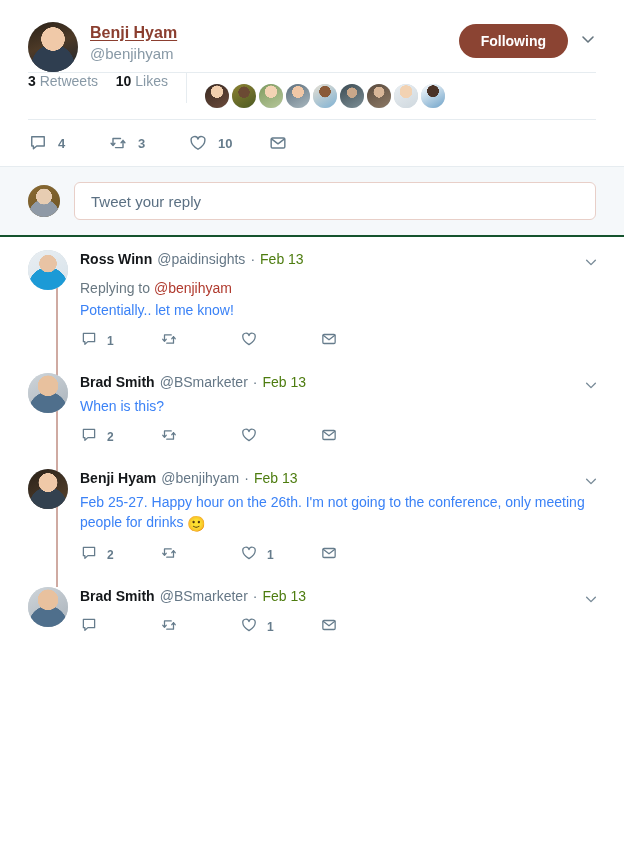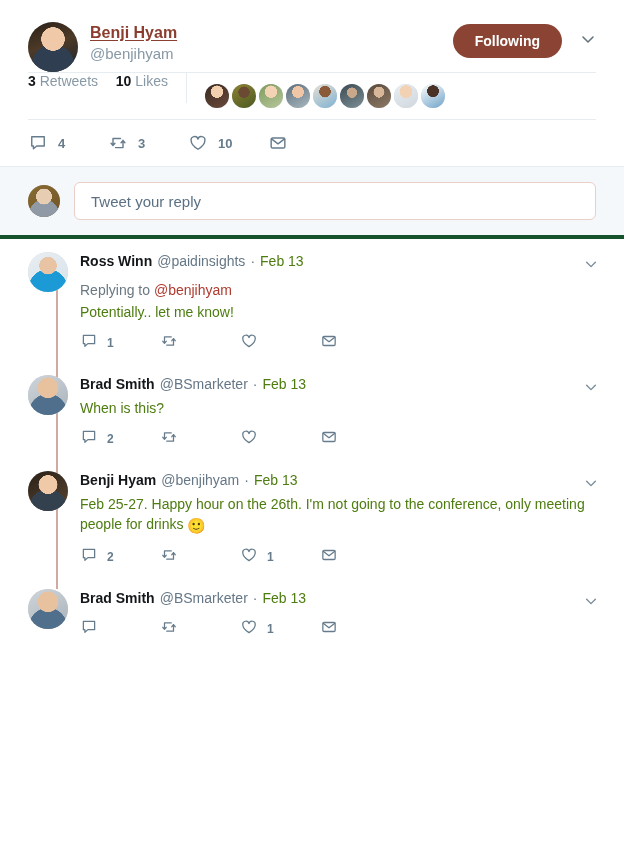--- a/index.html
+++ b/index.html
@@ -17,21 +17,21 @@
   .tw-head { display: flex; align-items: flex-start; }
   .avatar { border-radius: 50%; overflow: hidden; flex: 0 0 auto; background:#ccd6dd; position:relative; }
   .av-main { width: 50px; height: 50px; }
   .identity { margin-left: 12px; padding-top: 1px; flex: 1 1 auto; min-width:0; }
   .disp-name {
     font-size: 16px; font-weight: bold; color: #8b3e2f;
     text-decoration: underline; text-underline-offset: 2px; line-height: 20px;
     display: inline-block;
   }
   .handle { display:block; font-size: 15px; color: #8899a6; line-height: 20px; margin-top: 1px; }
-  .follow-wrap { display:flex; align-items:center; gap: 18px; flex: 0 0 auto; padding-top: 2px;}
+  .follow-wrap { display:flex; align-items:center; gap: 12px; flex: 0 0 auto; padding-top: 2px;}
   .follow-btn {
     background: #8b4433; color: #fff; border: none; border-radius: 100px;
     font-size: 14px; font-weight: bold; padding: 9px 22px; cursor: pointer;
     font-family: "Liberation Sans", sans-serif;
   }
   .caret { color:#66757f; display:inline-block; }
 
   .tweet-text {
     font-size: 26px; line-height: 33px; color: #14171a; margin: 14px 0 0 0;
     font-weight: 400; letter-spacing: -0.15px;
@@ -47,21 +47,21 @@
   .facepile { display:flex; align-items:center; gap: 3px; }
   .facepile .avatar { width: 24px; height: 24px; }
 
   .actions { display:flex; align-items:center; height: 46px; color:#667c8c; }
   .act { display:flex; align-items:center; cursor:pointer; color:#667c8c; }
   .act .cnt { font-size: 13px; font-weight: bold; margin-left: 10px; color:#667c8c; }
   .act svg { display:block; }
 
   
   .composer {
-    background: #f5f8fa; border-top: 1px solid #e6ecf0; border-bottom: 4px solid #14532d;
+    background: #f5f8fa; border-top: 1px solid #e6ecf0; border-bottom: 2px solid #14532d;
     padding: 15px 28px; display:flex; align-items:center;
   }
   .composer .avatar { width: 32px; height: 32px; }
   .composer-box {
     flex:1 1 auto; margin-left: 14px; background:#fff;
     border: 1px solid #e8cfc8; border-radius: 6px; height: 38px;
     display:flex; align-items:center; padding: 0 14px;
   }
   .composer-input {
     border:none; outline:none; width:100%; font-size: 15px; color:#14171a;
@@ -75,21 +75,21 @@
   .thread-line { position:absolute; left: 56px; width: 2px; background:#cfaaa2; }
   .reply .avatar { width: 40px; height: 40px; z-index: 2; }
   .reply-body { margin-left: 12px; flex: 1 1 auto; min-width:0; padding-right: 8px; }
   .reply-head { display:flex; align-items:baseline; font-size: 14px; line-height: 19px;}
   .r-name { font-weight: bold; color:#14171a; }
   .r-handle { color:#657786; margin-left: 5px; }
   .r-dot { color:#657786; margin: 0 5px; }
   .r-date { color:#4d7c0f; }
   .replying-to { font-size: 14px; color:#697882; margin-top: 11px; }
   .replying-to .mention { color:#b03a2e; }
-  .r-text { font-size: 14px; line-height: 20px; color:#4d7c0f; margin-top: 4px; }
+  .r-text { font-size: 14px; line-height: 20px; color:#3b82f6; margin-top: 4px; }
   .emoji { display:inline-block; vertical-align:-2px; font-size: 15px; }
   .r-actions { display:flex; align-items:center; height: 38px; margin-top: 2px; }
   .r-act { display:flex; align-items:center; color:#667c8c; cursor:pointer; }
   .r-act .cnt { font-size: 12px; font-weight:bold; margin-left: 9px; color:#667c8c; }
   .r-caret { position:absolute; right: 26px; top: 18px; color:#7a8c99; cursor:pointer; }
 
   
   .ph { position:absolute; inset:0; }
 </style>
 </head>

